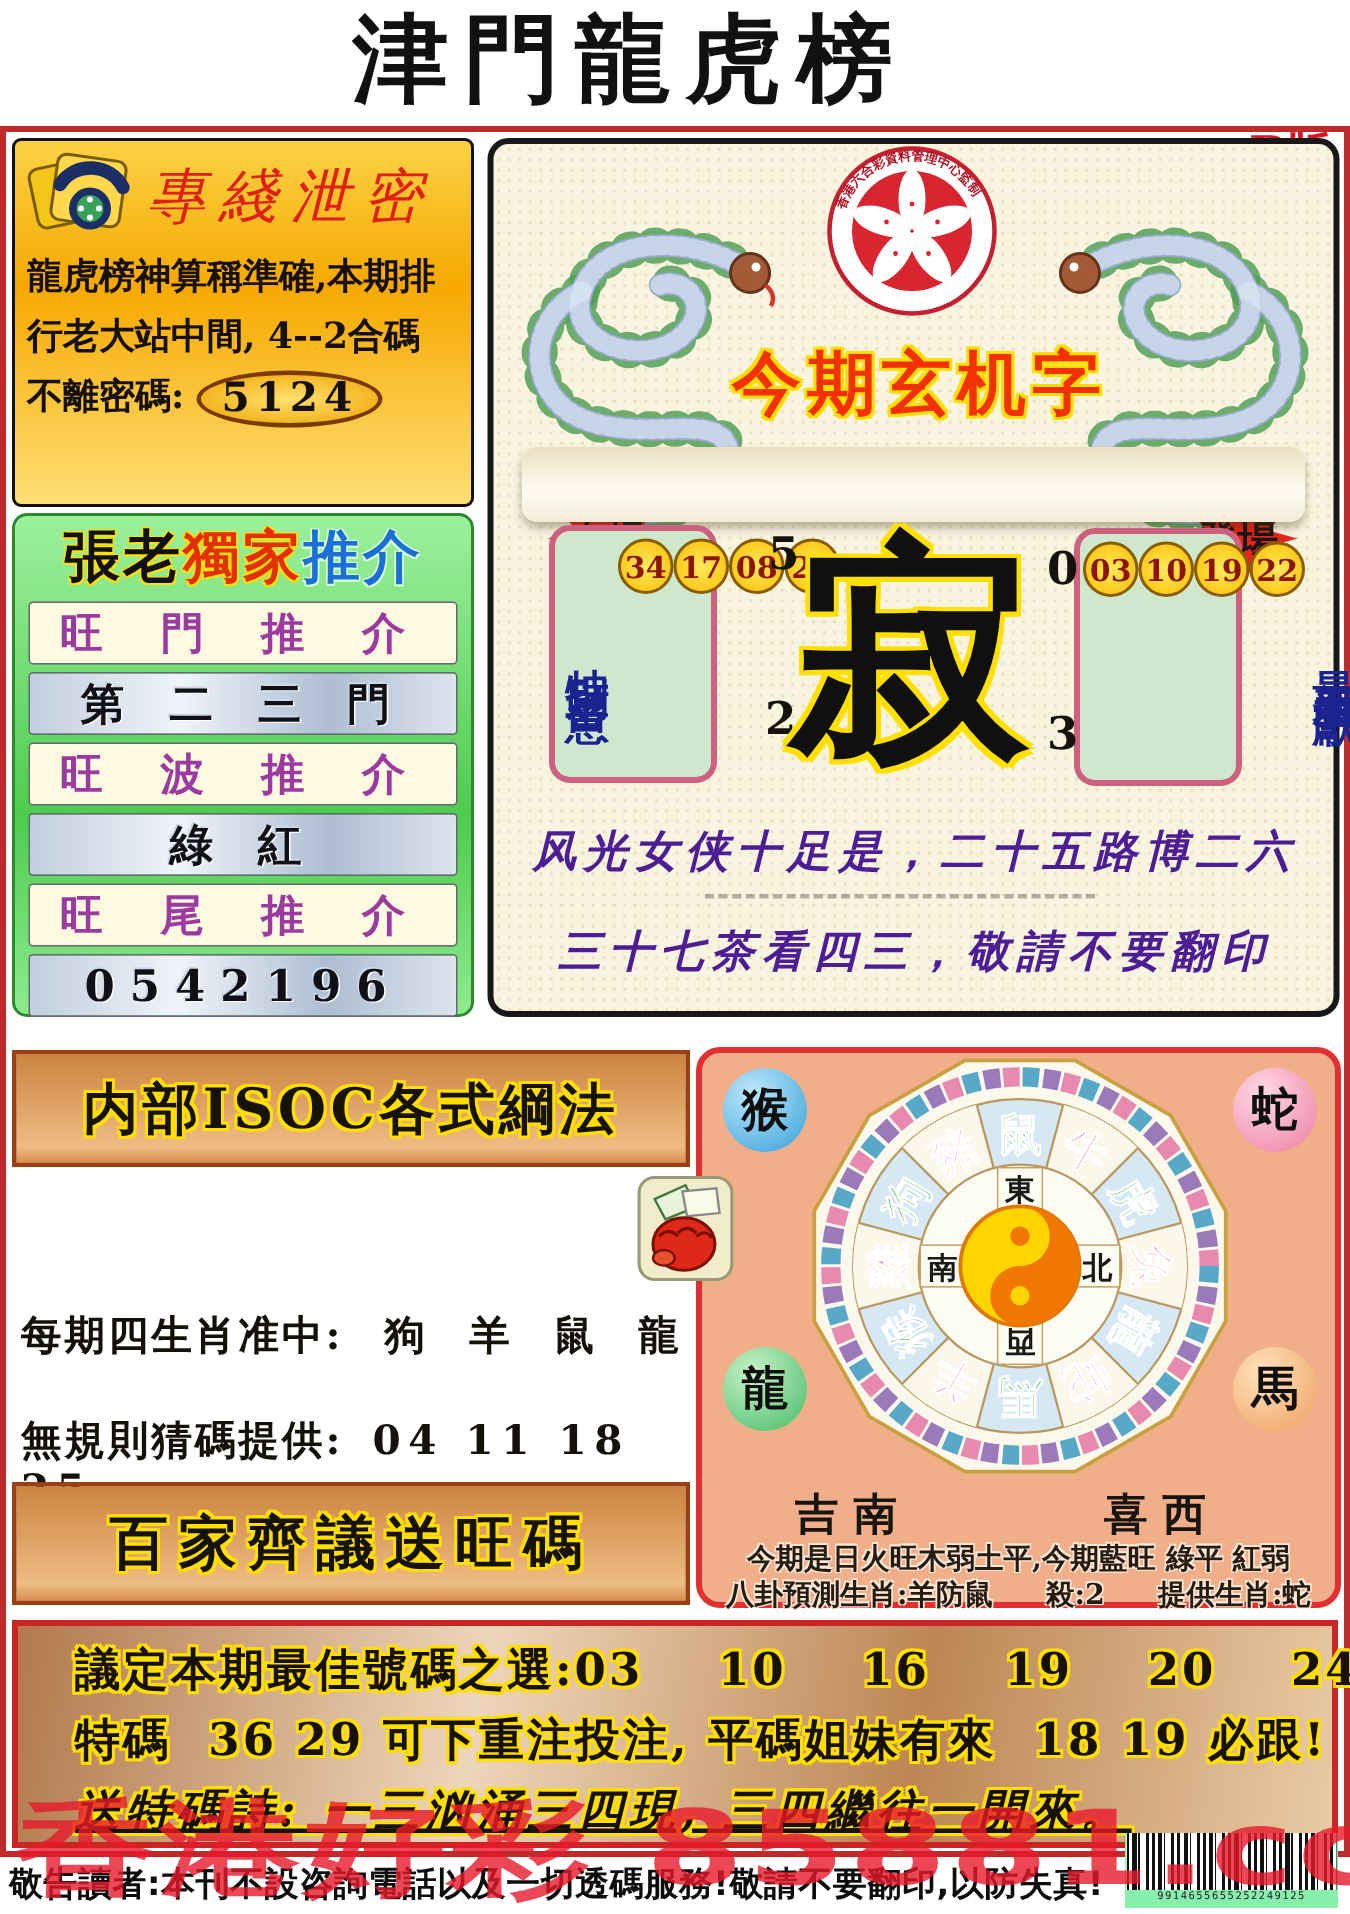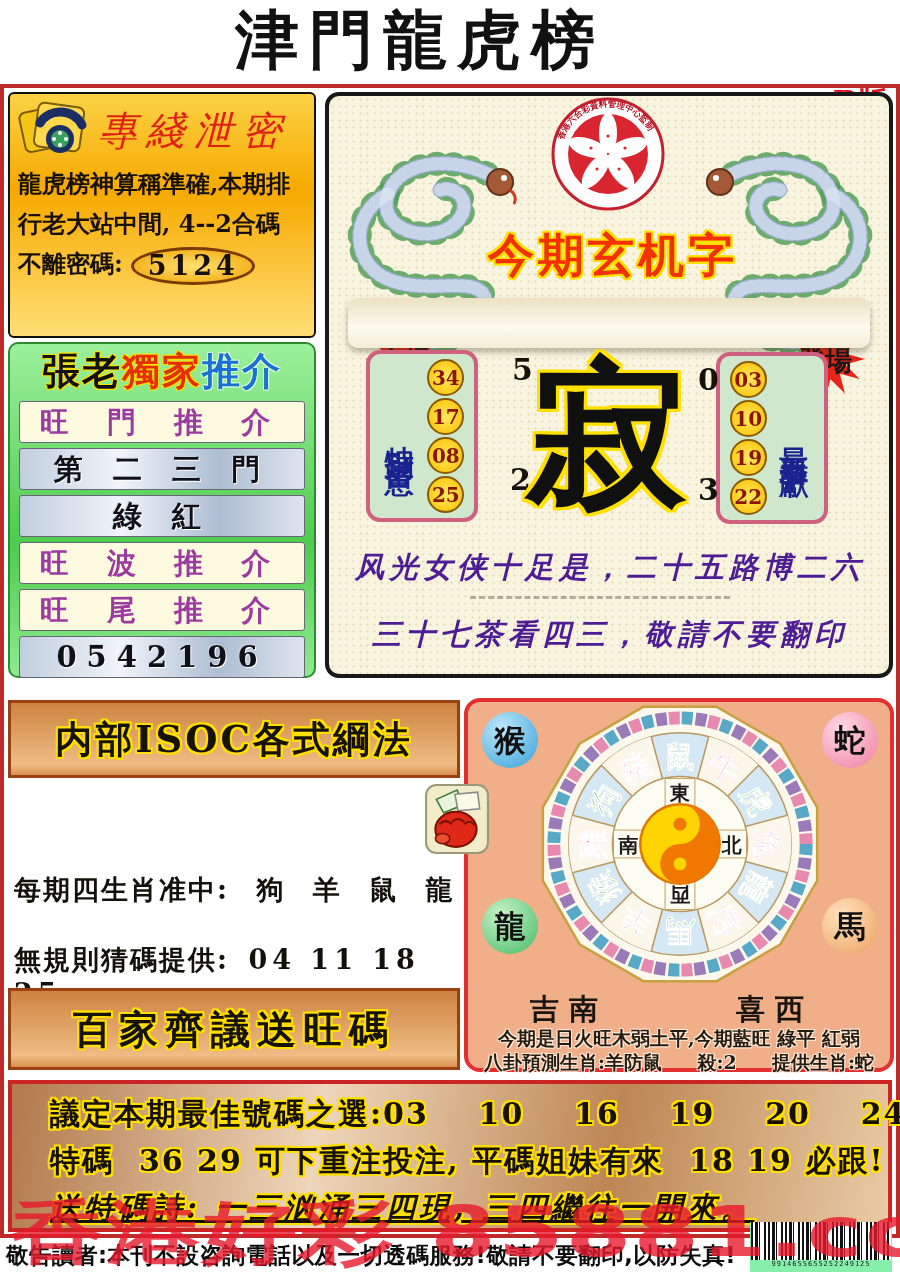--- a/index.html
+++ b/index.html
@@ -46,21 +46,21 @@
   .dragon.right{left:700px;transform:scaleX(-1);}
   .burst{width:86px;height:84px;}
   .burst-label{position:absolute;left:0;top:26px;width:86px;text-align:center;font-size:27px;font-weight:900;color:#161616;}
   .headline{left:448px;top:225px;width:330px;text-align:center;font-size:46px;font-weight:900;color:#f23000;letter-spacing:4px;}
   .yo{text-shadow:-2px 0 #ffdf00,2px 0 #ffdf00,0 -2px #ffdf00,0 2px #ffdf00,-2px -2px #ffdf00,2px 2px #ffdf00,-2px 2px #ffdf00,2px -2px #ffdf00;}
   .banner{left:348px;top:298px;width:522px;height:50px;border-radius:10px;
           background:linear-gradient(180deg,#ece2c2,#fdfaf0 60%,#f3ecd6);box-shadow:0 4px 6px rgba(60,50,20,.35);}
   .numbox{width:112px;height:172px;border:4px solid #d06080;border-radius:14px;background:#cfe8cd;
           box-sizing:border-box;display:flex;align-items:center;justify-content:space-evenly;padding:4px 2px;}
   .numbox-label{writing-mode:vertical-rl;text-orientation:upright;font-size:29px;font-weight:900;color:#1a2390;letter-spacing:7px;}
-  .circles{display:flex;flex-direction:column;justify-content:space-between;height:154px;}
+  .circles{display:flex;flex-direction:row;justify-content:space-between;height:154px;}
   .circ{width:37px;height:37px;border-radius:50%;border:2px solid #8a5c00;background:radial-gradient(#ffe95e,#fcbe00);
         color:#8c1500;font-size:20px;font-weight:900;text-align:center;line-height:35px;box-sizing:border-box;}
   .mystery{left:512px;top:345px;width:190px;height:185px;text-align:center;font-size:162px;line-height:182px;
            font-weight:900;color:#101010;
            text-shadow:-3px 0 #ffe000,3px 0 #ffe000,0 -3px #ffe000,0 3px #ffe000,-3px -3px #ffe000,3px 3px #ffe000,-3px 3px #ffe000,3px -3px #ffe000;}
   .cornernum{font-size:30px;font-weight:700;color:#15120c;}
   .poem{left:340px;width:540px;text-align:center;font-size:29px;font-weight:700;font-style:italic;
         color:#4c1d95;letter-spacing:5px;}
   .smudge{left:470px;top:596px;width:260px;border-top:3px dashed rgba(70,60,45,.38);}
 
@@ -139,22 +139,22 @@
       </div>
     </div>
   </div>
 
   <div class="abs zl">
     <div class="zl-head">
       <span class="zl-t1">張老</span><span class="zl-t2">獨家</span><span class="zl-t3">推介</span>
     </div>
     <div class="zl-row zl-cream">旺 門 推 介</div>
     <div class="zl-row zl-grad">第 二 三 門</div>
+    <div class="zl-row zl-cream">旺 波 推 介</div>
     <div class="zl-row zl-grad">綠 紅</div>
-    <div class="zl-row zl-cream">旺 波 推 介</div>
     <div class="zl-row zl-cream">旺 尾 推 介</div>
     <div class="zl-row zl-grad">0542196</div>
   </div>
 
   <div class="abs panel"></div>
 
   <svg class="abs dragon" viewBox="0 0 190 215">
     <path d="M172,32 C130,4 70,8 58,44 C46,80 98,94 122,76 C146,58 130,34 110,40" fill="none" stroke="#4a9a50" stroke-width="24" stroke-linecap="round" stroke-dasharray="2 15" opacity=".85"></path>
     <path d="M58,44 C18,64 22,116 60,130 C102,146 152,122 156,152 C160,184 108,202 56,186" fill="none" stroke="#4a9a50" stroke-width="24" stroke-linecap="round" stroke-dasharray="2 15" opacity=".85"></path>
     <path d="M172,32 C130,4 70,8 58,44 C46,80 98,94 122,76 C146,58 130,34 110,40" fill="none" stroke="#93a9cf" stroke-width="15" stroke-linecap="round"></path>

